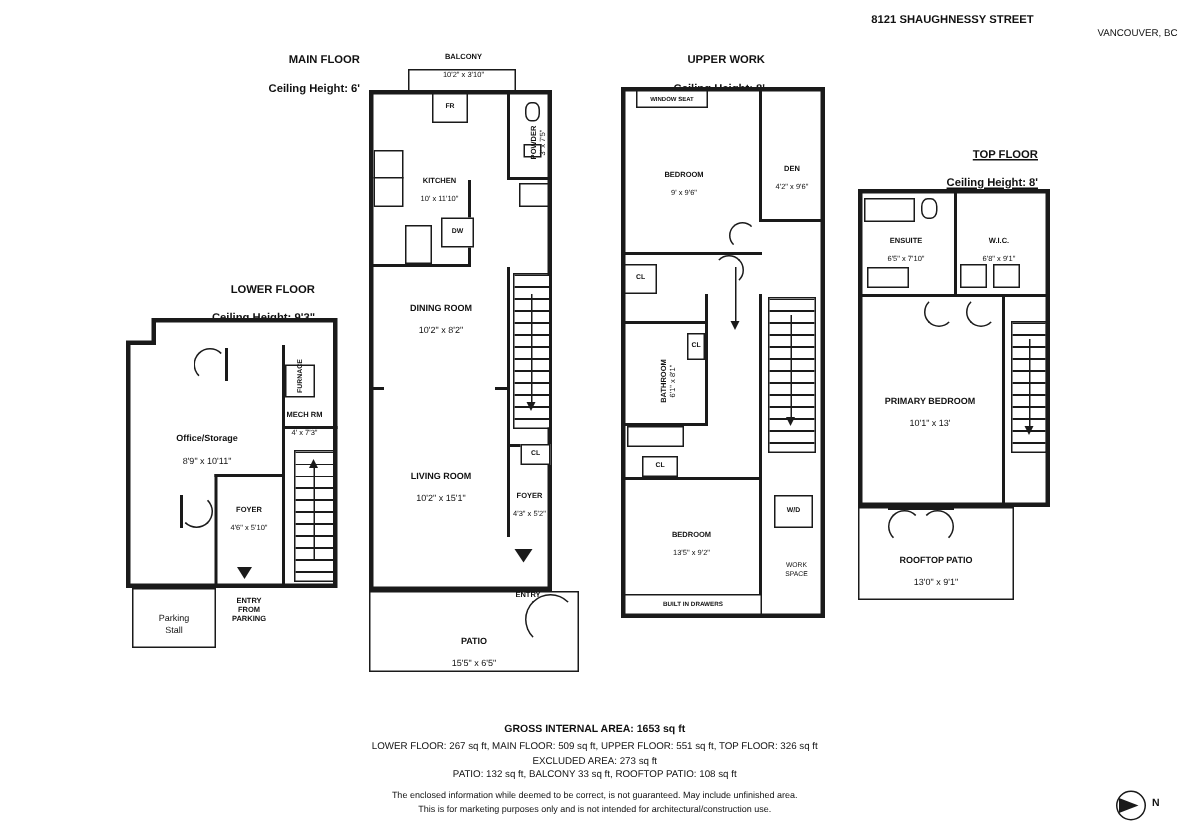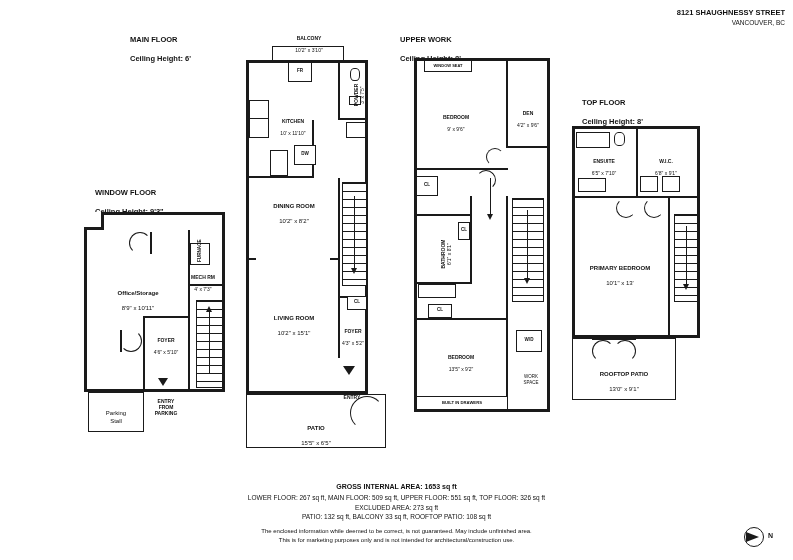--- a/index.html
+++ b/index.html
@@ -25,33 +25,33 @@
   .room .nm { font-weight: bold; }
   .tiny {
     font-size: 5px;
     line-height: 6px;
     text-align: center;
     white-space: pre-line;
   }
   .hdr-title {
     font-size: 7.5px;
     font-weight: bold;
-    text-align: right;
+    text-align: center;
     line-height: 10px;
   }
   .hdr-sub {
     font-size: 6.5px;
     text-align: right;
     line-height: 9px;
   }
   .floor-head {
     font-size: 7.5px;
     font-weight: bold;
     line-height: 9.5px;
-    text-align: left;
+    text-align: right;
     white-space: pre-line;
   }
   
   .w {
     position: absolute;
     background: #1a1a1a;
   }
   .wall-box {
     position: absolute;
     border: 3px solid #1a1a1a;
@@ -133,26 +133,26 @@
 <div class="abs hdr-sub" style="right:8px; top:18px; width:300px;">VANCOUVER, BC</div>
 
 <div class="abs floor-head" style="left:130px; top:25px; width:110px;">
   <span>MAIN FLOOR</span><br>
   <span>Ceiling Height: 6'</span>
 </div>
 <div class="abs floor-head" style="left:400px; top:25px; width:110px;">
   <span>UPPER WORK</span><br>
   <span>Ceiling Height: 8'</span>
 </div>
-<div class="abs floor-head" style="left:582px; top:88px; width:110px;">
+<div class="abs floor-head" style="left:582px; top:88px; width:110px;text-decoration:underline;">
   <span>TOP FLOOR</span><br>
   <span>Ceiling Height: 8'</span>
 </div>
 <div class="abs floor-head" style="left:95px; top:178px; width:115px;">
-  <span>WINDOW FLOOR</span><br>
+  <span>LOWER FLOOR</span><br>
   <span>Ceiling Height: 9'3"</span>
 </div>
 
 <div>
 
   <div class="wall-box" style="left:84px; top:212px; width:141px; height:180px;"></div>
 
   <div class="abs" style="left:84px; top:212px; width:18px; height:18px; background:#fff;"></div>
   <div class="w" style="left:84px; top:227px; width:20px; height:3px;"></div>
   <div class="w" style="left:101px; top:212px; width:3px; height:18px;"></div>

